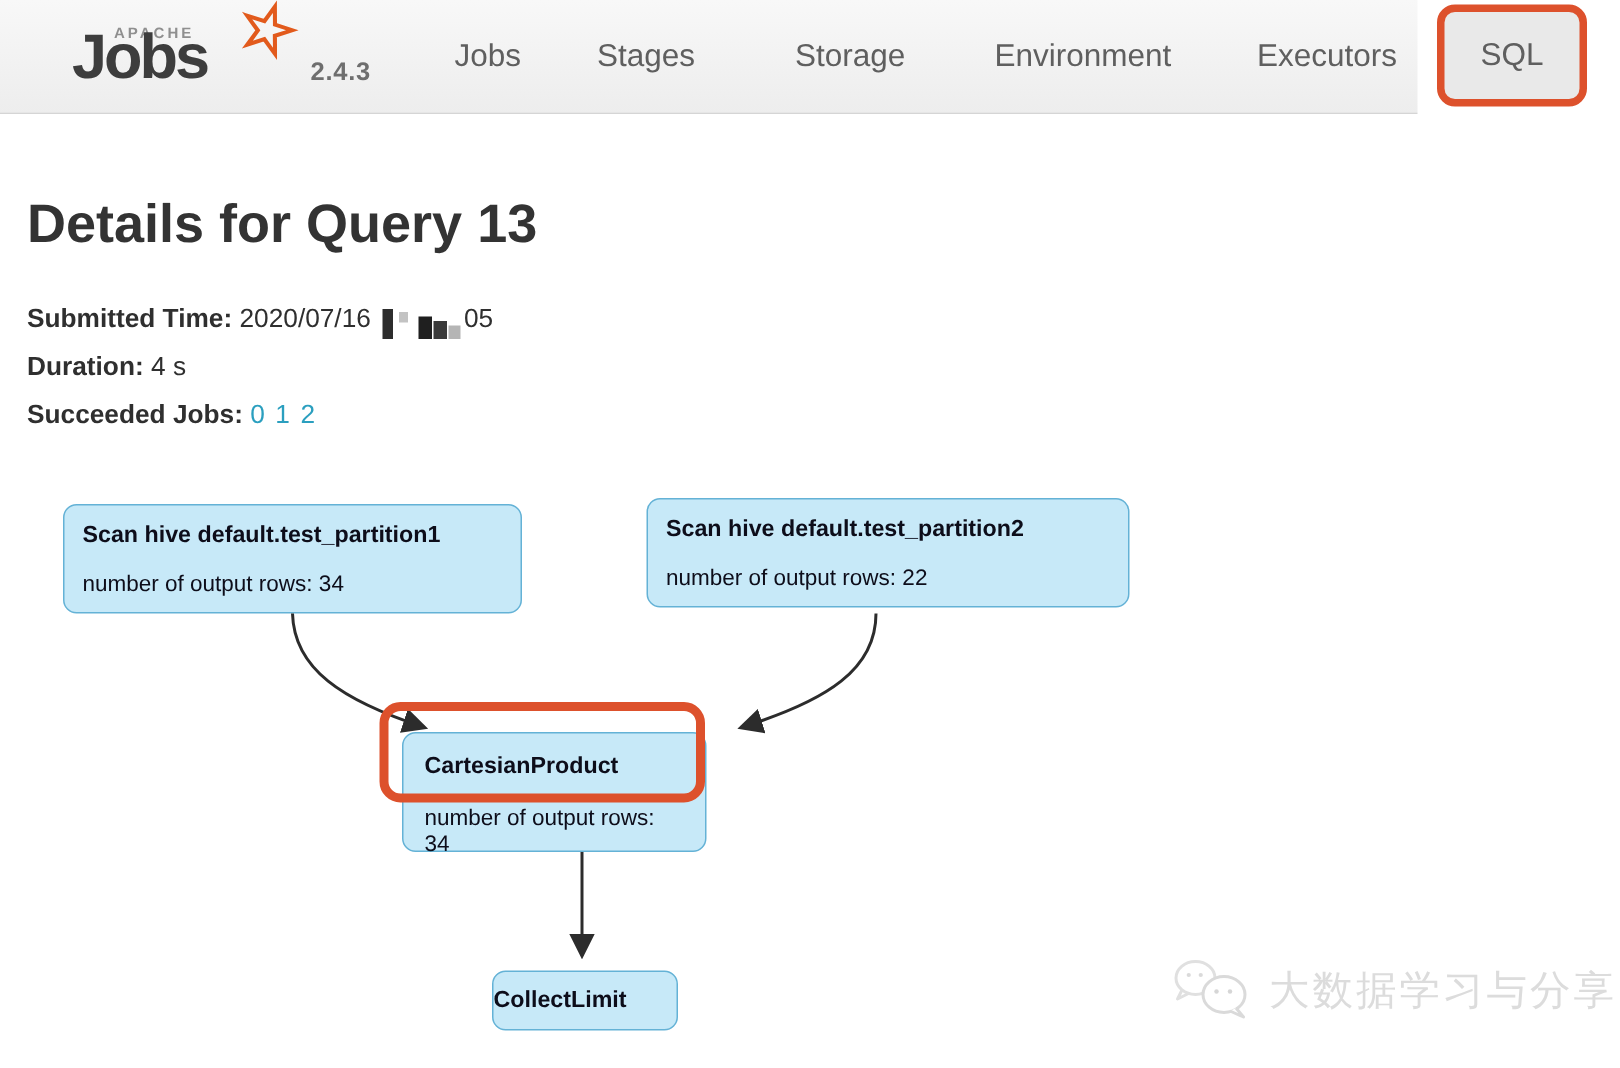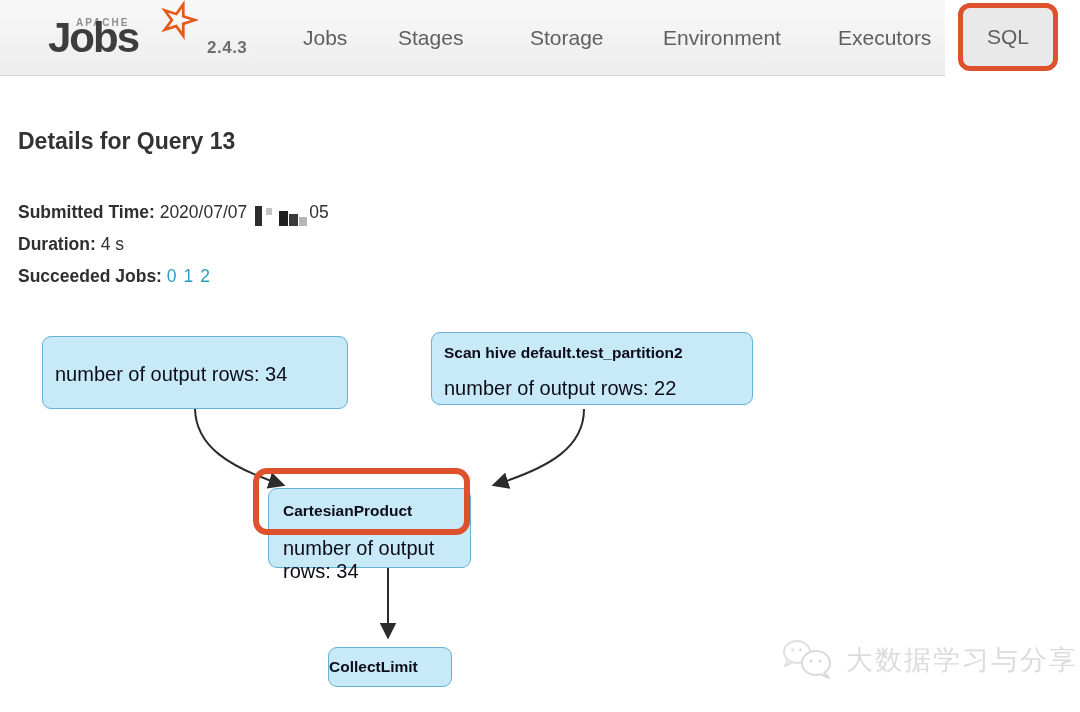--- a/index.html
+++ b/index.html
@@ -38,21 +38,21 @@
     position: absolute; left: 958px; top: 3px; width: 100px; height: 68px;
     border: 5px solid #dd512c; border-radius: 12px;
     background: #e9e9e9;
     display: flex; align-items: center; justify-content: center;
   }
   .sql-annotation .nav-item { position: static; height: auto; }
 
   
   .page-title {
     position: absolute; left: 18px; top: 128px;
-    font-size: 23px; font-weight: bold; color: #333;
+    font-size: 36px; font-weight: bold; color: #333;
   }
   .meta-line { position: absolute; left: 18px; font-size: 17.5px; color: #2f2f2f; }
   .meta-line b { font-weight: bold; }
   .meta-submitted { top: 202px; }
   .meta-duration  { top: 234px; }
   .meta-jobs      { top: 266px; }
   .job-link { color: #2b9fbf; text-decoration: none; margin-right: 7px; cursor: pointer; }
 
   
   .mosaic { display: inline-block; vertical-align: -3px; margin-left: 8px; margin-right: 2px; }
@@ -63,21 +63,21 @@
   .mz4 { width: 9px;  height: 12px; background: #3a3a3a; margin-right: 1px; }
   .mz5 { width: 8px;  height: 9px;  background: #b5b5b5; }
 
   
   .dag-node {
     position: absolute;
     background: #c7e9f8; border: 1.5px solid #64b2d6; border-radius: 9px;
     color: #0d0d1a;
   }
   .node-title  { font-size: 15.5px; font-weight: bold; }
-  .node-metric { font-size: 20px; }
+  .node-metric { font-size: 15px; }
   .node-scan1 { left: 42px;  top: 336px; width: 306px; height: 73px; padding: 11px 12px; }
   .node-scan2 { left: 431px; top: 332px; width: 322px; height: 73px; padding: 11px 12px; }
   .node-scan1 .node-metric, .node-scan2 .node-metric { margin-top: 15px; }
   .node-cartesian { left: 268px; top: 488px; width: 203px; height: 80px; padding: 13px 14px; }
   .node-cartesian .node-metric { margin-top: 17px; }
   .node-collect {
     left: 328px; top: 647px; width: 124px; height: 40px;
     display: flex; align-items: center; justify-content: flex-start;
   }
   .cartesian-annotation {
@@ -114,21 +114,21 @@
   <a class="nav-item" style="left:838px">Executors</a>
   <div class="sql-annotation">
     <a class="nav-item">SQL</a>
   </div>
 </div>
 
 <h1 class="page-title">Details for Query 13</h1>
 
 <div class="meta-line meta-submitted">
   <b>Submitted Time:</b>
-  <span>2020/07/07</span><span class="mosaic"><span class="mz1"></span><span class="mz2"></span><span class="mz3"></span><span class="mz4"></span><span class="mz5"></span></span><span>05</span>
+  <span>2020/07/16</span><span class="mosaic"><span class="mz1"></span><span class="mz2"></span><span class="mz3"></span><span class="mz4"></span><span class="mz5"></span></span><span>05</span>
 </div>
 
 <div class="meta-line meta-duration">
   <b>Duration:</b>
   <span>4 s</span>
 </div>
 
 <div class="meta-line meta-jobs">
   <b>Succeeded Jobs:</b>
   <a class="job-link">0</a><a class="job-link">1</a><a class="job-link">2</a>
@@ -139,20 +139,21 @@
     <marker id="arrow" viewBox="0 0 10 10" refX="8.5" refY="5" markerWidth="8.5" markerHeight="8.5" orient="auto-start-reverse">
       <path d="M0,0 L10,5 L0,10 z" fill="#2c2c2c"></path>
     </marker>
   </defs>
   <path d="M195,409 C196,446 228,467 283,485" fill="none" stroke="#2c2c2c" stroke-width="2" marker-end="url(#arrow)"></path>
   <path d="M584,409 C584,446 552,467 494,485" fill="none" stroke="#2c2c2c" stroke-width="2" marker-end="url(#arrow)"></path>
   <path d="M388,568 L388,637" fill="none" stroke="#2c2c2c" stroke-width="2" marker-end="url(#arrow)"></path>
 </svg>
 
 <div class="dag-node node-scan1">
+  <div class="node-title">Scan hive default.test_partition1</div>
   <div class="node-metric">number of output rows: 34</div>
 </div>
 
 <div class="dag-node node-scan2">
   <div class="node-title">Scan hive default.test_partition2</div>
   <div class="node-metric">number of output rows: 22</div>
 </div>
 
 <div class="dag-node node-cartesian">
   <div class="node-title">CartesianProduct</div>

